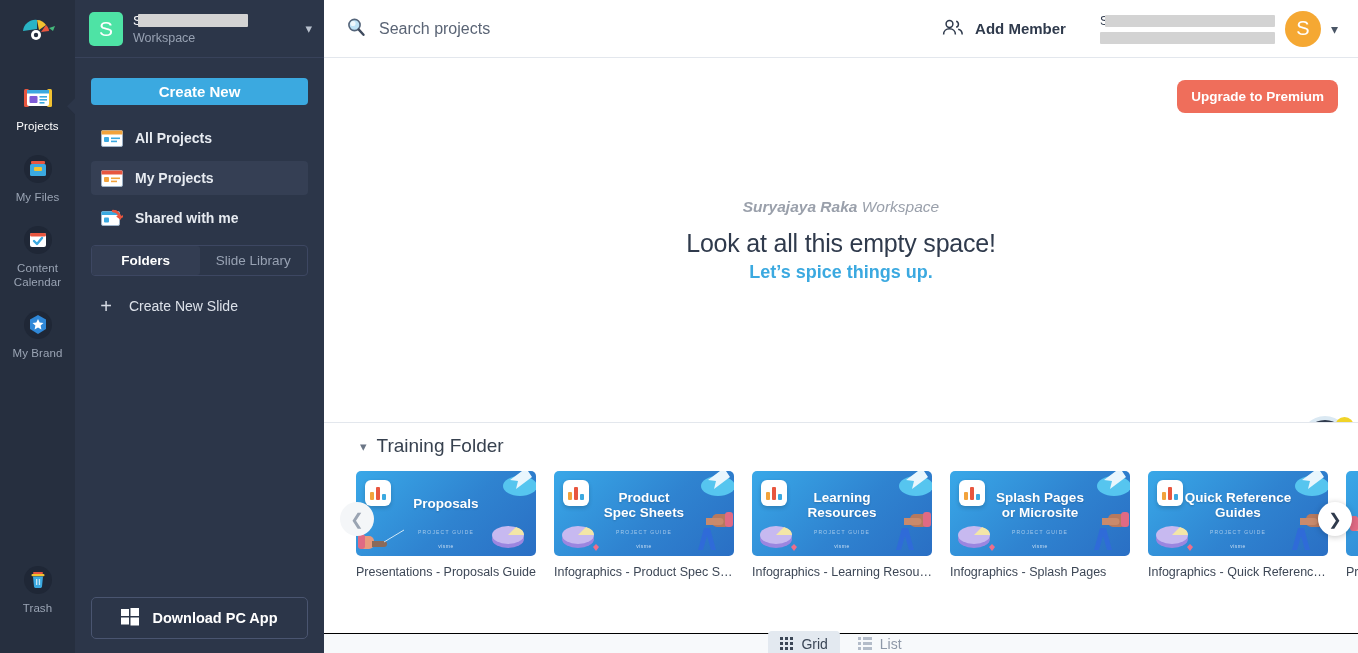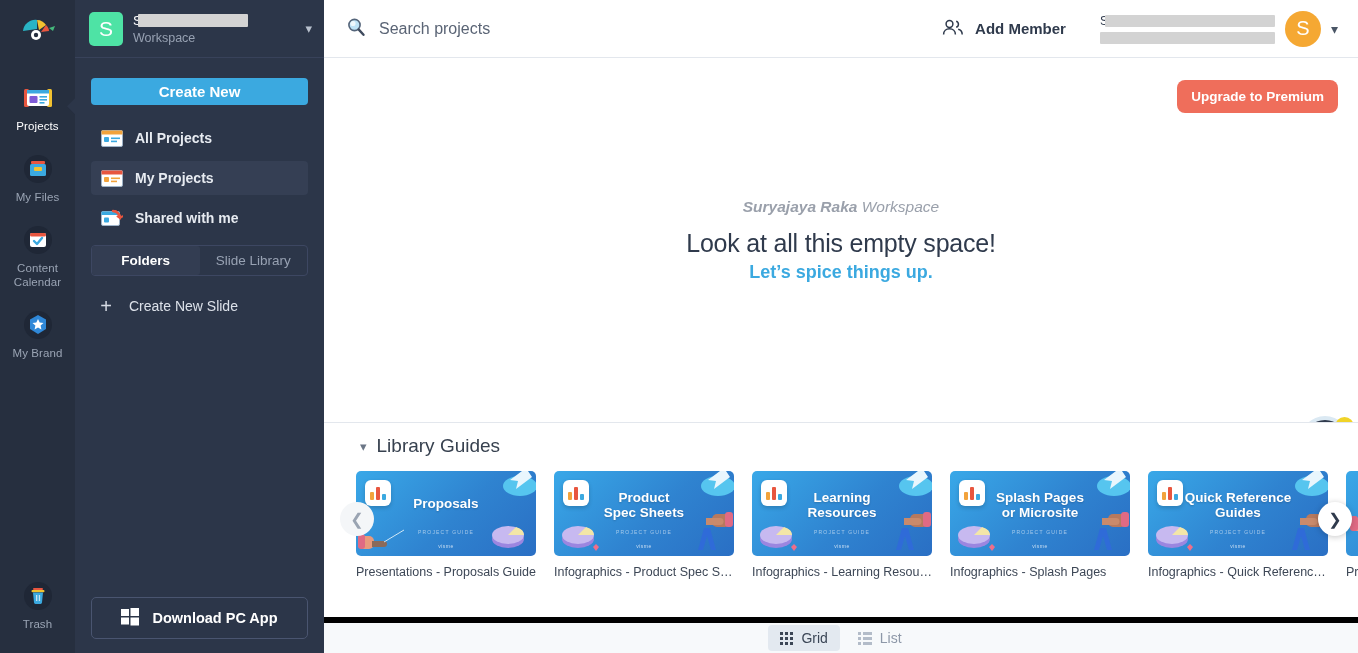--- a/index.html
+++ b/index.html
@@ -35,21 +35,21 @@
   .rail-item.active::after {
     content: ""; position: absolute; right: -1px; top: 50%;
     transform: translateY(-60%);
     border-top: 9px solid transparent; border-bottom: 9px solid transparent;
     border-right: 9px solid #2c3649;
   }
   .rail-item.active::before {
     content:""; position:absolute; left:-6px; top: 6px; width: 5px; height: 42px;
     background:#3ca5dd; border-radius: 0 3px 3px 0;
   }
-  .rail-trash { position: absolute; bottom: 12px; left: 0; }
+  .rail-trash { position: absolute; bottom: 28px; left: 0; }
 
   
   .sidebar {
     width: 249px; flex: 0 0 249px; height: 653px;
     background: #2c3649; position: relative;
   }
   .ws-header {
     height: 58px; display: flex; align-items: center; gap: 10px;
     padding: 0 12px 0 14px; border-bottom: 1px solid #38425a;
   }
@@ -208,22 +208,22 @@
   .nav-arrow {
     position: absolute; width: 34px; height: 34px; border-radius: 50%;
     background: #ffffff; box-shadow: 0 1px 6px rgba(0,0,0,.22);
     display: flex; align-items: center; justify-content: center;
     cursor: pointer; z-index: 5; color: #2f3a4c; font-size: 16px;
   }
   .nav-arrow.left { left: 16px; top: 31px; background: #f4f6f8; box-shadow: none; color:#9aa4b2; }
   .nav-arrow.right { right: 6px; top: 31px; }
 
   .bottombar {
-    position: absolute; left: 0; right: 0; bottom: 0; height: 36px;
-    background: #f7f9fb; border-top: 6px solid #000000;
+    position: absolute; left: 0; right: 0; bottom: 0; height: 20px;
+    background: #f7f9fb; border-top: 1px solid #000000;
     display: flex; align-items: center; justify-content: center; gap: 6px;
   }
   .vtoggle { display: flex; align-items: center; gap: 8px; padding: 5px 12px; border-radius: 4px; cursor: pointer; }
   .vtoggle.on { background: #e3e9f0; }
   .vtoggle .lbl { font-size: 14px; color: #8e98a8; }
   .vtoggle.on .lbl { color: #3b4656; }
   .grid-glyph { display: grid; grid-template-columns: repeat(3, 3px); gap: 2px; }
   .grid-glyph i { width: 3px; height: 3px; background: #8e98a8; display:block; }
   .vtoggle.on .grid-glyph i { background: #3b4656; }
   .list-glyph { display: flex; flex-direction: column; gap: 2px; }
@@ -455,21 +455,21 @@
 
       <div class="help-fab">
         <div class="help-halo"></div>
         <div class="help-circle">?</div>
         <div class="help-badge">1</div>
       </div>
 
       <div class="guides">
         <div class="guides-head">
           <span class="caret">▾</span>
-          <span class="ttl">Library Guides</span>
+          <span class="ttl">Training Folder</span>
         </div>
 
         <div class="strip">
 
           <div class="nav-arrow left">❮</div>
 
           <div class="card">
             <div class="thumb">
               <div class="chip">
                   <i style="height:8px;background:#f2a33c"></i>

